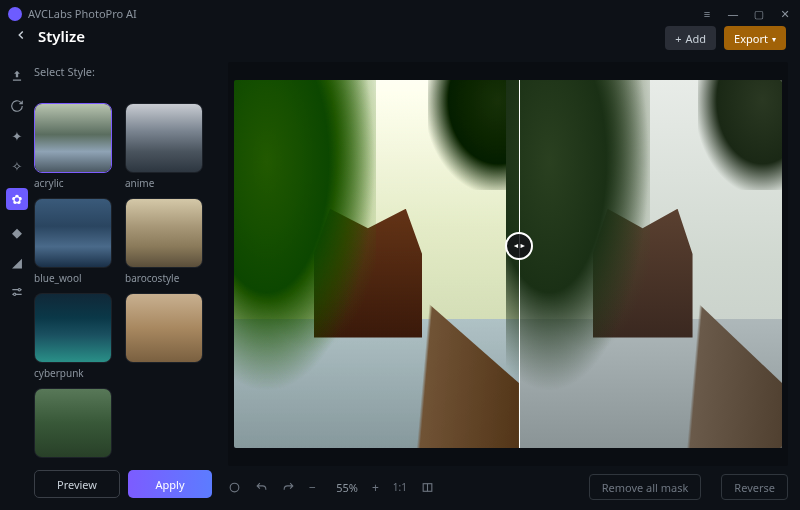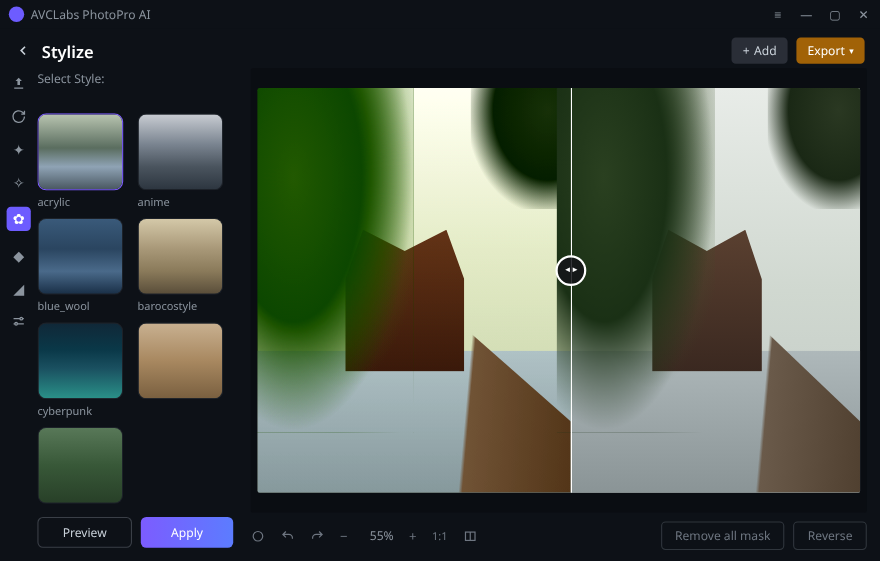--- a/index.html
+++ b/index.html
@@ -1,23 +1,23 @@
 <!DOCTYPE html>
 <html><head>
 <meta charset="utf-8">
 <style>
 *{margin:0;padding:0;box-sizing:border-box;font-family:system-ui,-apple-system,sans-serif}
 body{background:#0d1117;color:#c9d1d9;width:800px;height:510px;overflow:hidden}
 .titlebar{height:26px;display:flex;align-items:center;justify-content:space-between;padding:0 8px;background:#0d1117}
-.titlebar-left{display:flex;align-items:center;gap:6px}
+.titlebar-left{display:flex;align-items:flex-end;gap:6px}
 .app-logo{width:14px;height:14px;background:#6d5cff;border-radius:50%}
 .app-title{font-size:11px;color:#8b949e}
 .titlebar-right{display:flex;gap:12px;align-items:center}
 .win-btn{width:14px;height:14px;display:flex;align-items:center;justify-content:center;color:#8b949e;cursor:pointer;font-size:11px}
-.topbar{height:32px;display:flex;align-items:flex-end;justify-content:space-between;padding:0 14px}
+.topbar{height:32px;display:flex;align-items:flex-start;justify-content:space-between;padding:0 14px}
 .topbar-left{display:flex;align-items:center;gap:10px}
 .back-btn{color:#c9d1d9;font-size:14px;cursor:pointer}
 .page-title{font-size:15px;font-weight:600;color:#fff}
 .topbar-right{display:flex;gap:8px}
 .btn{height:24px;padding:0 10px;border-radius:4px;font-size:11px;display:flex;align-items:center;gap:4px;cursor:pointer;border:none}
 .btn-dark{background:#2a2e37;color:#c9d1d9}
 .btn-accent{background:#a16207;color:#fff}
 .main{display:flex;height:452px}
 .rail{width:34px;display:flex;flex-direction:column;align-items:center;gap:14px;padding-top:10px}
 .rail-icon{width:16px;height:16px;display:flex;align-items:center;justify-content:center;color:#8b949e;cursor:pointer;font-size:13px}
@@ -44,21 +44,21 @@
 .split-left,.split-right{position:absolute;top:0;bottom:0}
 .split-left{left:0;width:52%}
 .split-right{left:52%;right:0}
 .divider{position:absolute;left:52%;top:0;bottom:0;width:1.5px;background:#fff;z-index:3}
 .split-handle{position:absolute;left:52%;top:45%;transform:translate(-50%,-50%);width:28px;height:28px;border-radius:50%;background:rgba(20,20,25,.85);border:2px solid #fff;z-index:4;display:flex;align-items:center;justify-content:center;cursor:ew-resize}
 .split-handle::before{content:"◄ ►";font-size:7px;color:#fff;letter-spacing:-1px}
 .bottombar{height:34px;display:flex;align-items:center;justify-content:space-between;padding-top:8px}
 .bb-left{display:flex;align-items:center;gap:14px;color:#6e7681;font-size:12px}
 .bb-ctrl{cursor:pointer;display:flex;align-items:center}
 .zoom-val{font-size:11px;color:#8b949e;min-width:28px;text-align:right}
-.bb-right{display:flex;gap:8px}
+.bb-right{display:flex;gap:20px}
 .bb-btn{height:26px;padding:0 12px;background:transparent;border:1px solid #30363d;border-radius:4px;color:#6e7681;font-size:11px;cursor:pointer}
 
 .t-acrylic{background:linear-gradient(180deg,#b8c4b0 0%,#5a6d5f 45%,#8fa3b5 70%,#4a5862 100%)}
 .t-anime{background:linear-gradient(180deg,#c8ccd2 0%,#7a8490 40%,#4a545e 70%,#2d3640 100%)}
 .t-baroco{background:linear-gradient(180deg,#d4c8a8 0%,#a89878 40%,#8a7a5a 70%,#5a4e3a 100%)}
 .t-bluewool{background:linear-gradient(180deg,#3a5a7a 0%,#2a4560 40%,#4a6a8a 70%,#1a3048 100%)}
 .t-cyberpunk{background:linear-gradient(180deg,#102838 0%,#0a3848 35%,#1a5060 60%,#2a9088 100%)}
 .t-extra1{background:linear-gradient(180deg,#c8b090 0%,#a88860 50%,#7a6040 100%)}
 .t-extra2{background:linear-gradient(180deg,#587858 0%,#385838 50%,#284028 100%)}
 

